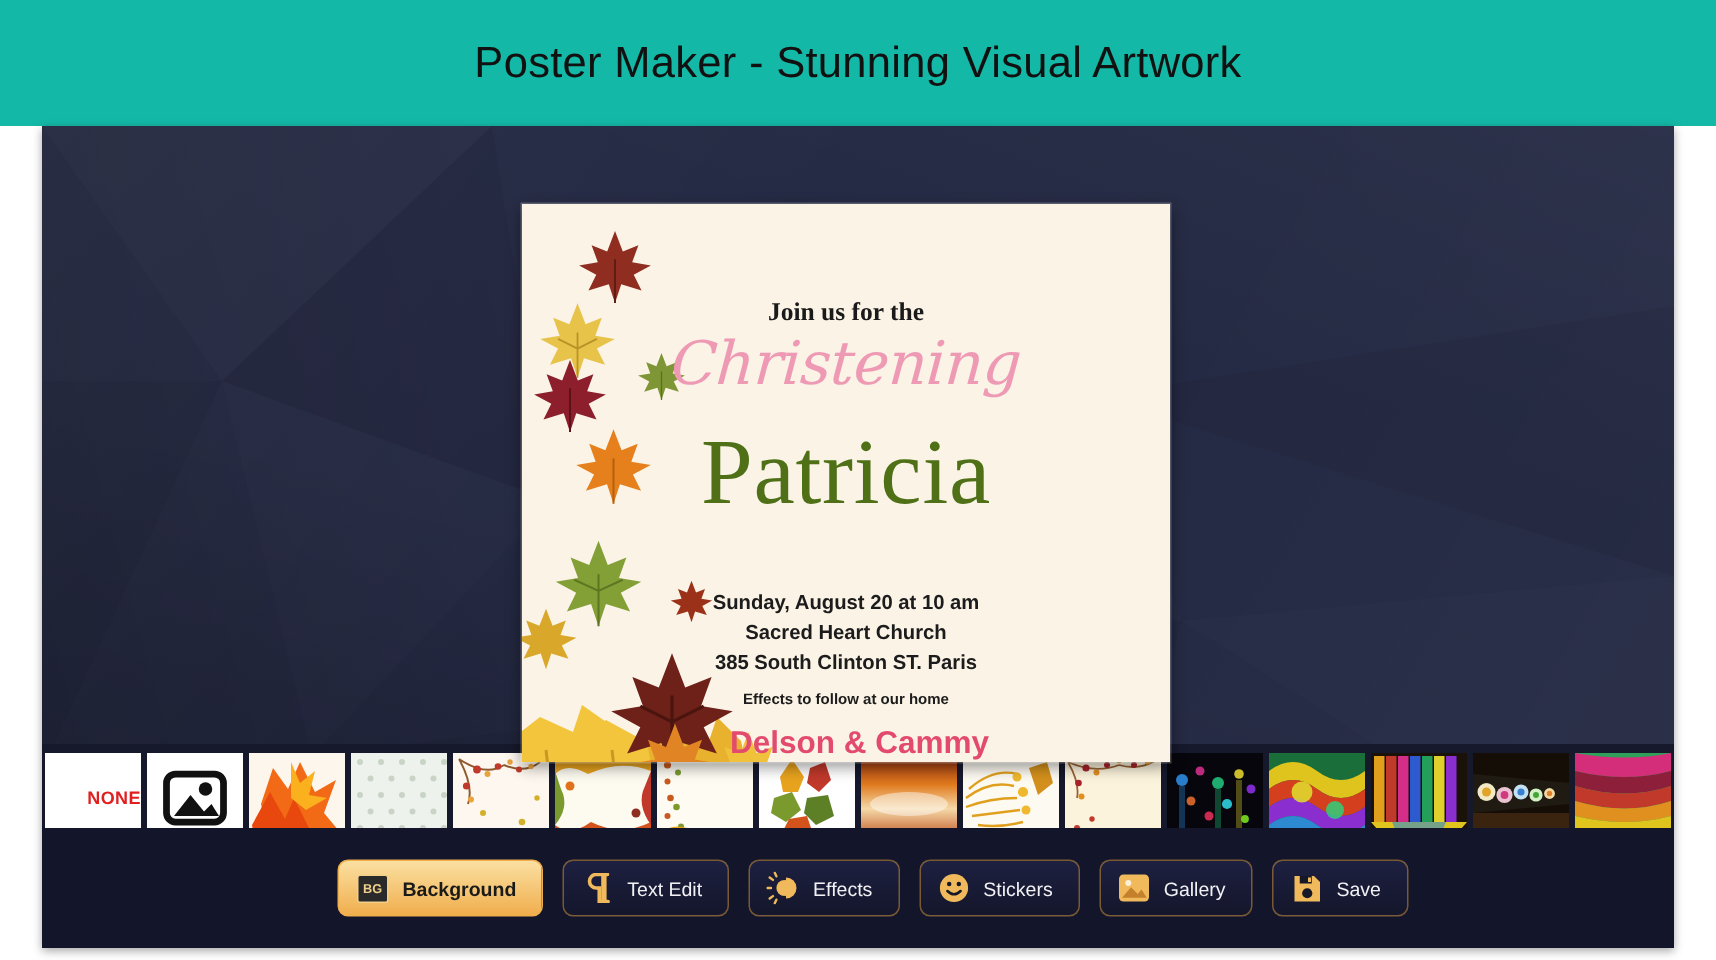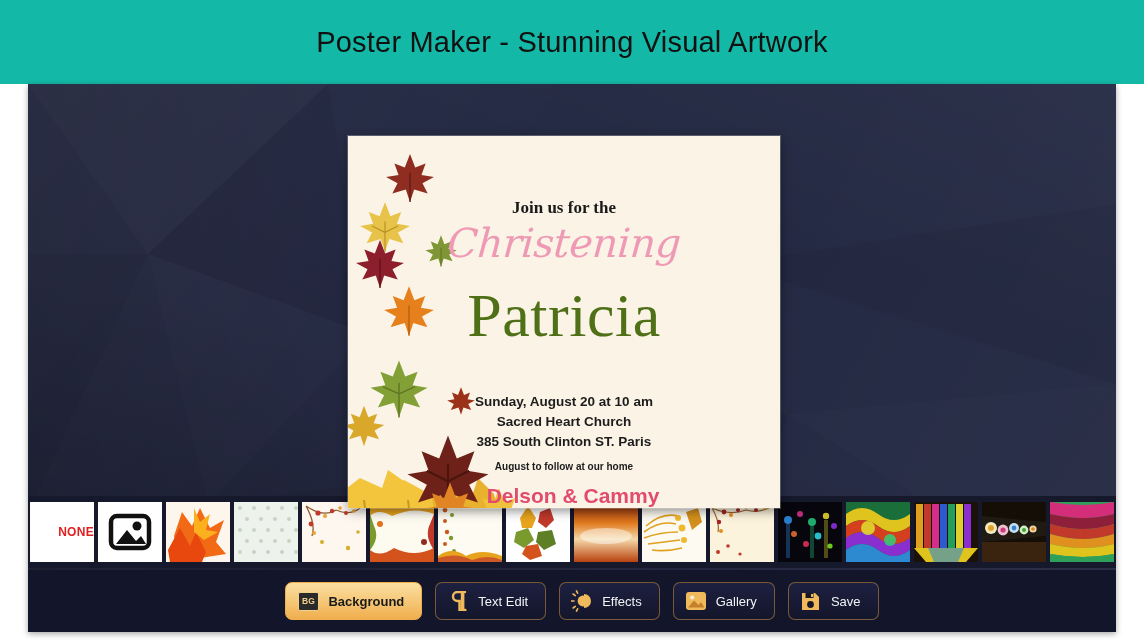--- a/index.html
+++ b/index.html
@@ -190,21 +190,21 @@
     border-radius: 2px;
     z-index: 5;
   }
 
   
   .toolbar {
     position: absolute;
     left: 0;
     bottom: 0;
     width: 100%;
-    height: 62px;
+    height: 80px;
     background: #13152a;
     display: flex;
     align-items: center;
     justify-content: center;
     gap: 13px;
     z-index: 6;
     padding-left: 20px;
   }
   .tool-btn {
     display: flex;
@@ -340,21 +340,21 @@
       </svg>
 
     <div class="poster-text pt-join">Join us for the</div>
     <div class="poster-text pt-christening">Christening</div>
     <div class="poster-text pt-name">Patricia</div>
     <div class="poster-text pt-details">
       <div>Sunday, August 20 at 10 am</div>
       <div>Sacred Heart Church</div>
       <div>385 South Clinton ST. Paris</div>
     </div>
-    <div class="poster-text pt-brunch">August to follow at our home</div>
+    <div class="poster-text pt-brunch">Effects to follow at our home</div>
     <div class="poster-text pt-hosts">Delson &amp; Cammy</div>
   </div>
 
   <div class="thumb-strip">
 
     <div class="thumb thumb-none">
       <span>NONE</span>
     </div>
 
     <div class="thumb thumb-picker">
@@ -642,20 +642,31 @@
             <line x1="4.3" y1="5.6" x2="2.1" y2="4"></line>
             <line x1="4.3" y1="16.4" x2="2.1" y2="18"></line>
             <line x1="6.6" y1="3.2" x2="5.5" y2="0.9"></line>
             <line x1="6.6" y1="18.8" x2="5.5" y2="21.1"></line>
           </g>
         </svg>
       </span>
       <span>Effects</span>
     </div>
 
+    <div class="tool-btn">
+      <span class="tool-icon">
+        <svg width="22" height="22" viewBox="0 0 22 22">
+          <circle cx="11" cy="11" r="9.4" fill="#f0b95c"></circle>
+          <circle cx="7.8" cy="8.4" r="1.5" fill="#161828"></circle>
+          <circle cx="14.2" cy="8.4" r="1.5" fill="#161828"></circle>
+          <path d="M6.6 13 Q11 17.4 15.4 13" fill="none" stroke="#161828" stroke-width="1.7" stroke-linecap="round"></path>
+        </svg>
+      </span>
+      <span>Stickers</span>
+    </div>
 
     <div class="tool-btn">
       <span class="tool-icon">
         <svg width="22" height="20" viewBox="0 0 22 20">
           <rect x="1" y="1" width="20" height="18" rx="3" fill="#f0b95c"></rect>
           <circle cx="7.2" cy="6.6" r="2" fill="#fdf0d8"></circle>
           <path d="M3 16.5 L9 9.5 L13.5 14 L16 11 L19.5 16.5 Z" fill="#c4802a"></path>
         </svg>
       </span>
       <span>Gallery</span>

